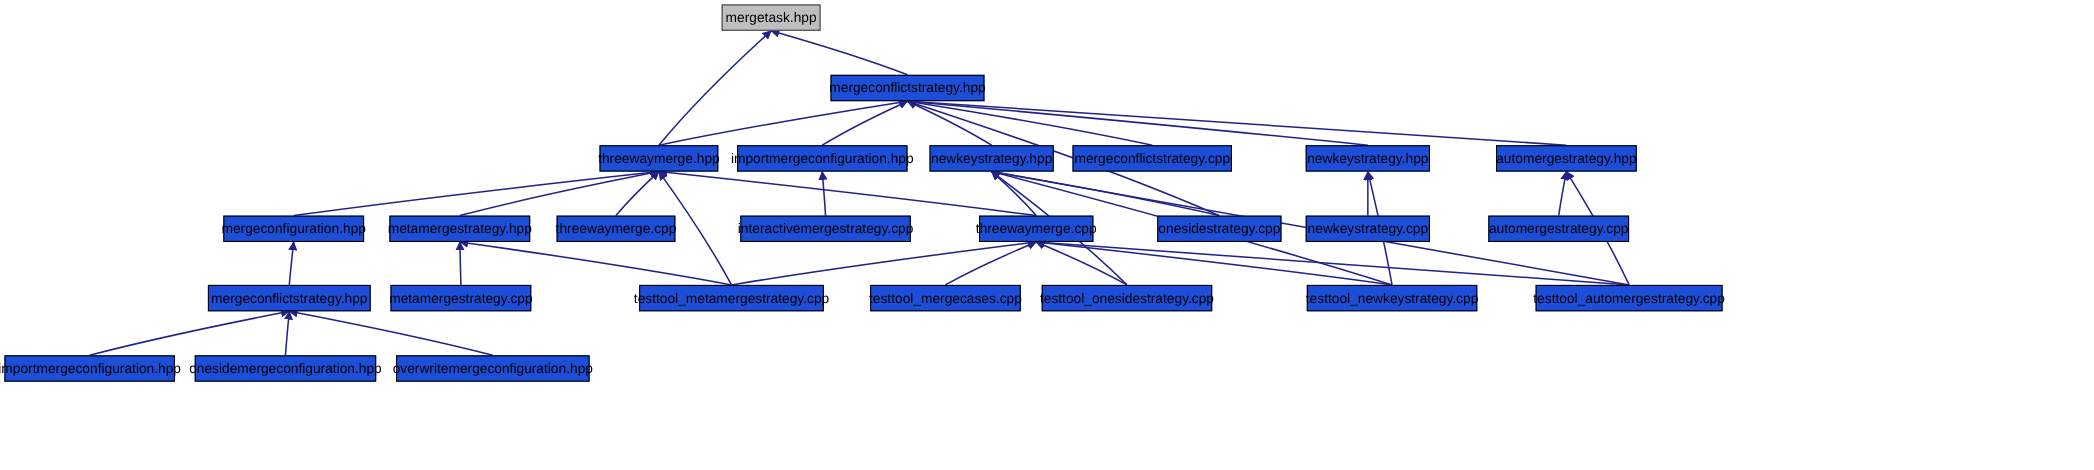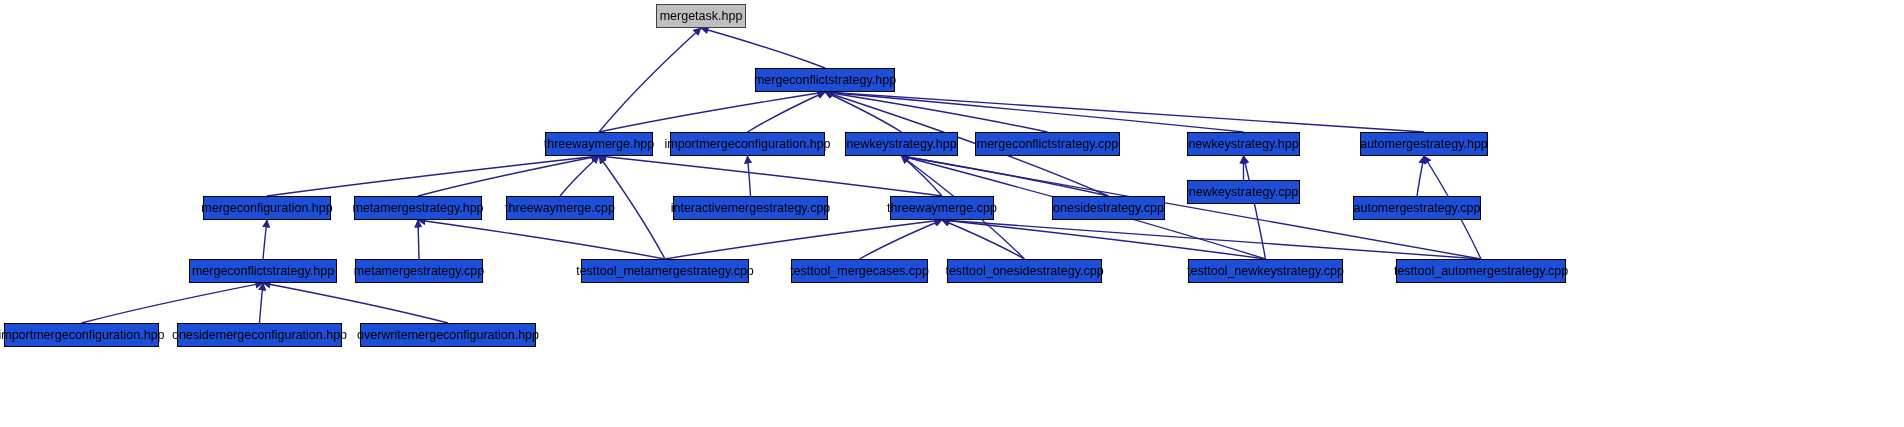--- a/index.html
+++ b/index.html
@@ -117,21 +117,21 @@
       </div>
       <div class="node" style="left: 673px; top: 196px; width: 155px;">
         <span class="lbl">interactivemergestrategy.cpp</span>
       </div>
       <div class="node" style="left: 890px; top: 196px; width: 104px;">
         <span class="lbl">threewaymerge.cpp</span>
       </div>
       <div class="node" style="left: 1052px; top: 196px; width: 113px;">
         <span class="lbl">onesidestrategy.cpp</span>
       </div>
-      <div class="node" style="left: 1187px; top: 180px; width: 113px;">
+      <div class="node" style="left: 1187px; top: 196px; width: 113px;">
         <span class="lbl">newkeystrategy.cpp</span>
       </div>
       <div class="node" style="left: 1353px; top: 196px; width: 128px;">
         <span class="lbl">automergestrategy.cpp</span>
       </div>
       <div class="node" style="left: 189px; top: 259px; width: 148px;">
         <span class="lbl">mergeconflictstrategy.hpp</span>
       </div>
       <div class="node" style="left: 355px; top: 259px; width: 128px;">
         <span class="lbl">metamergestrategy.cpp</span>

